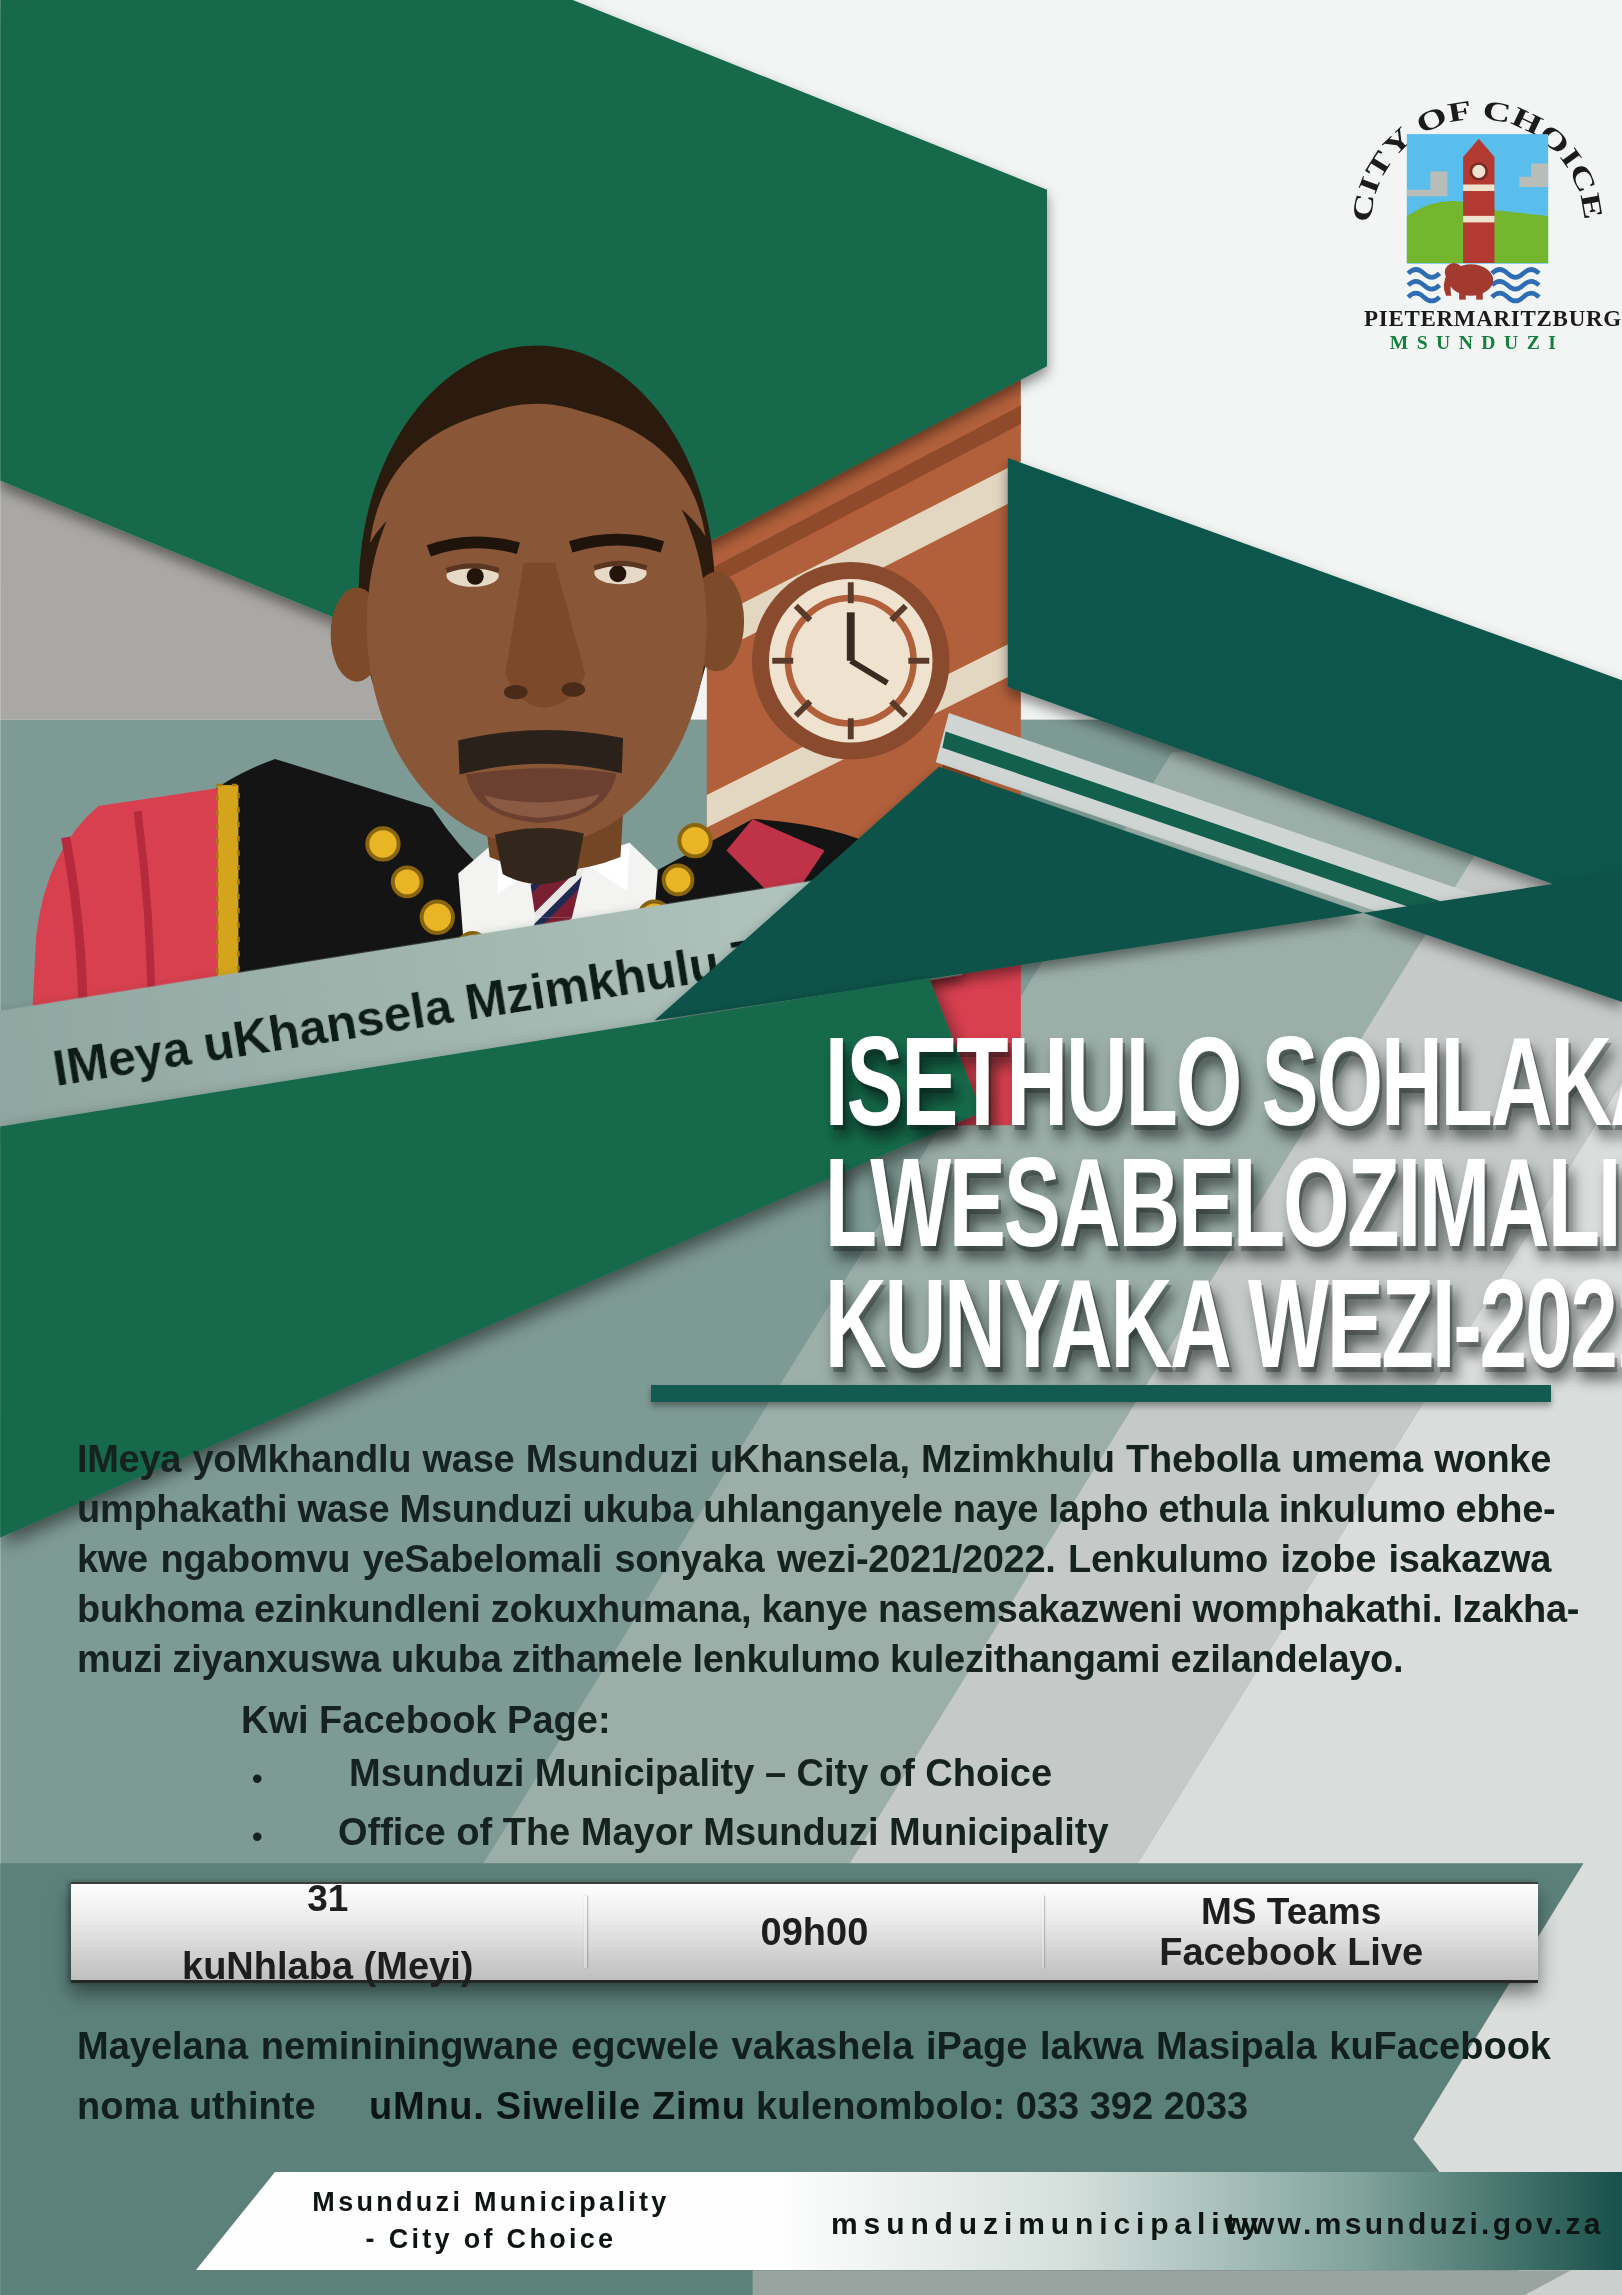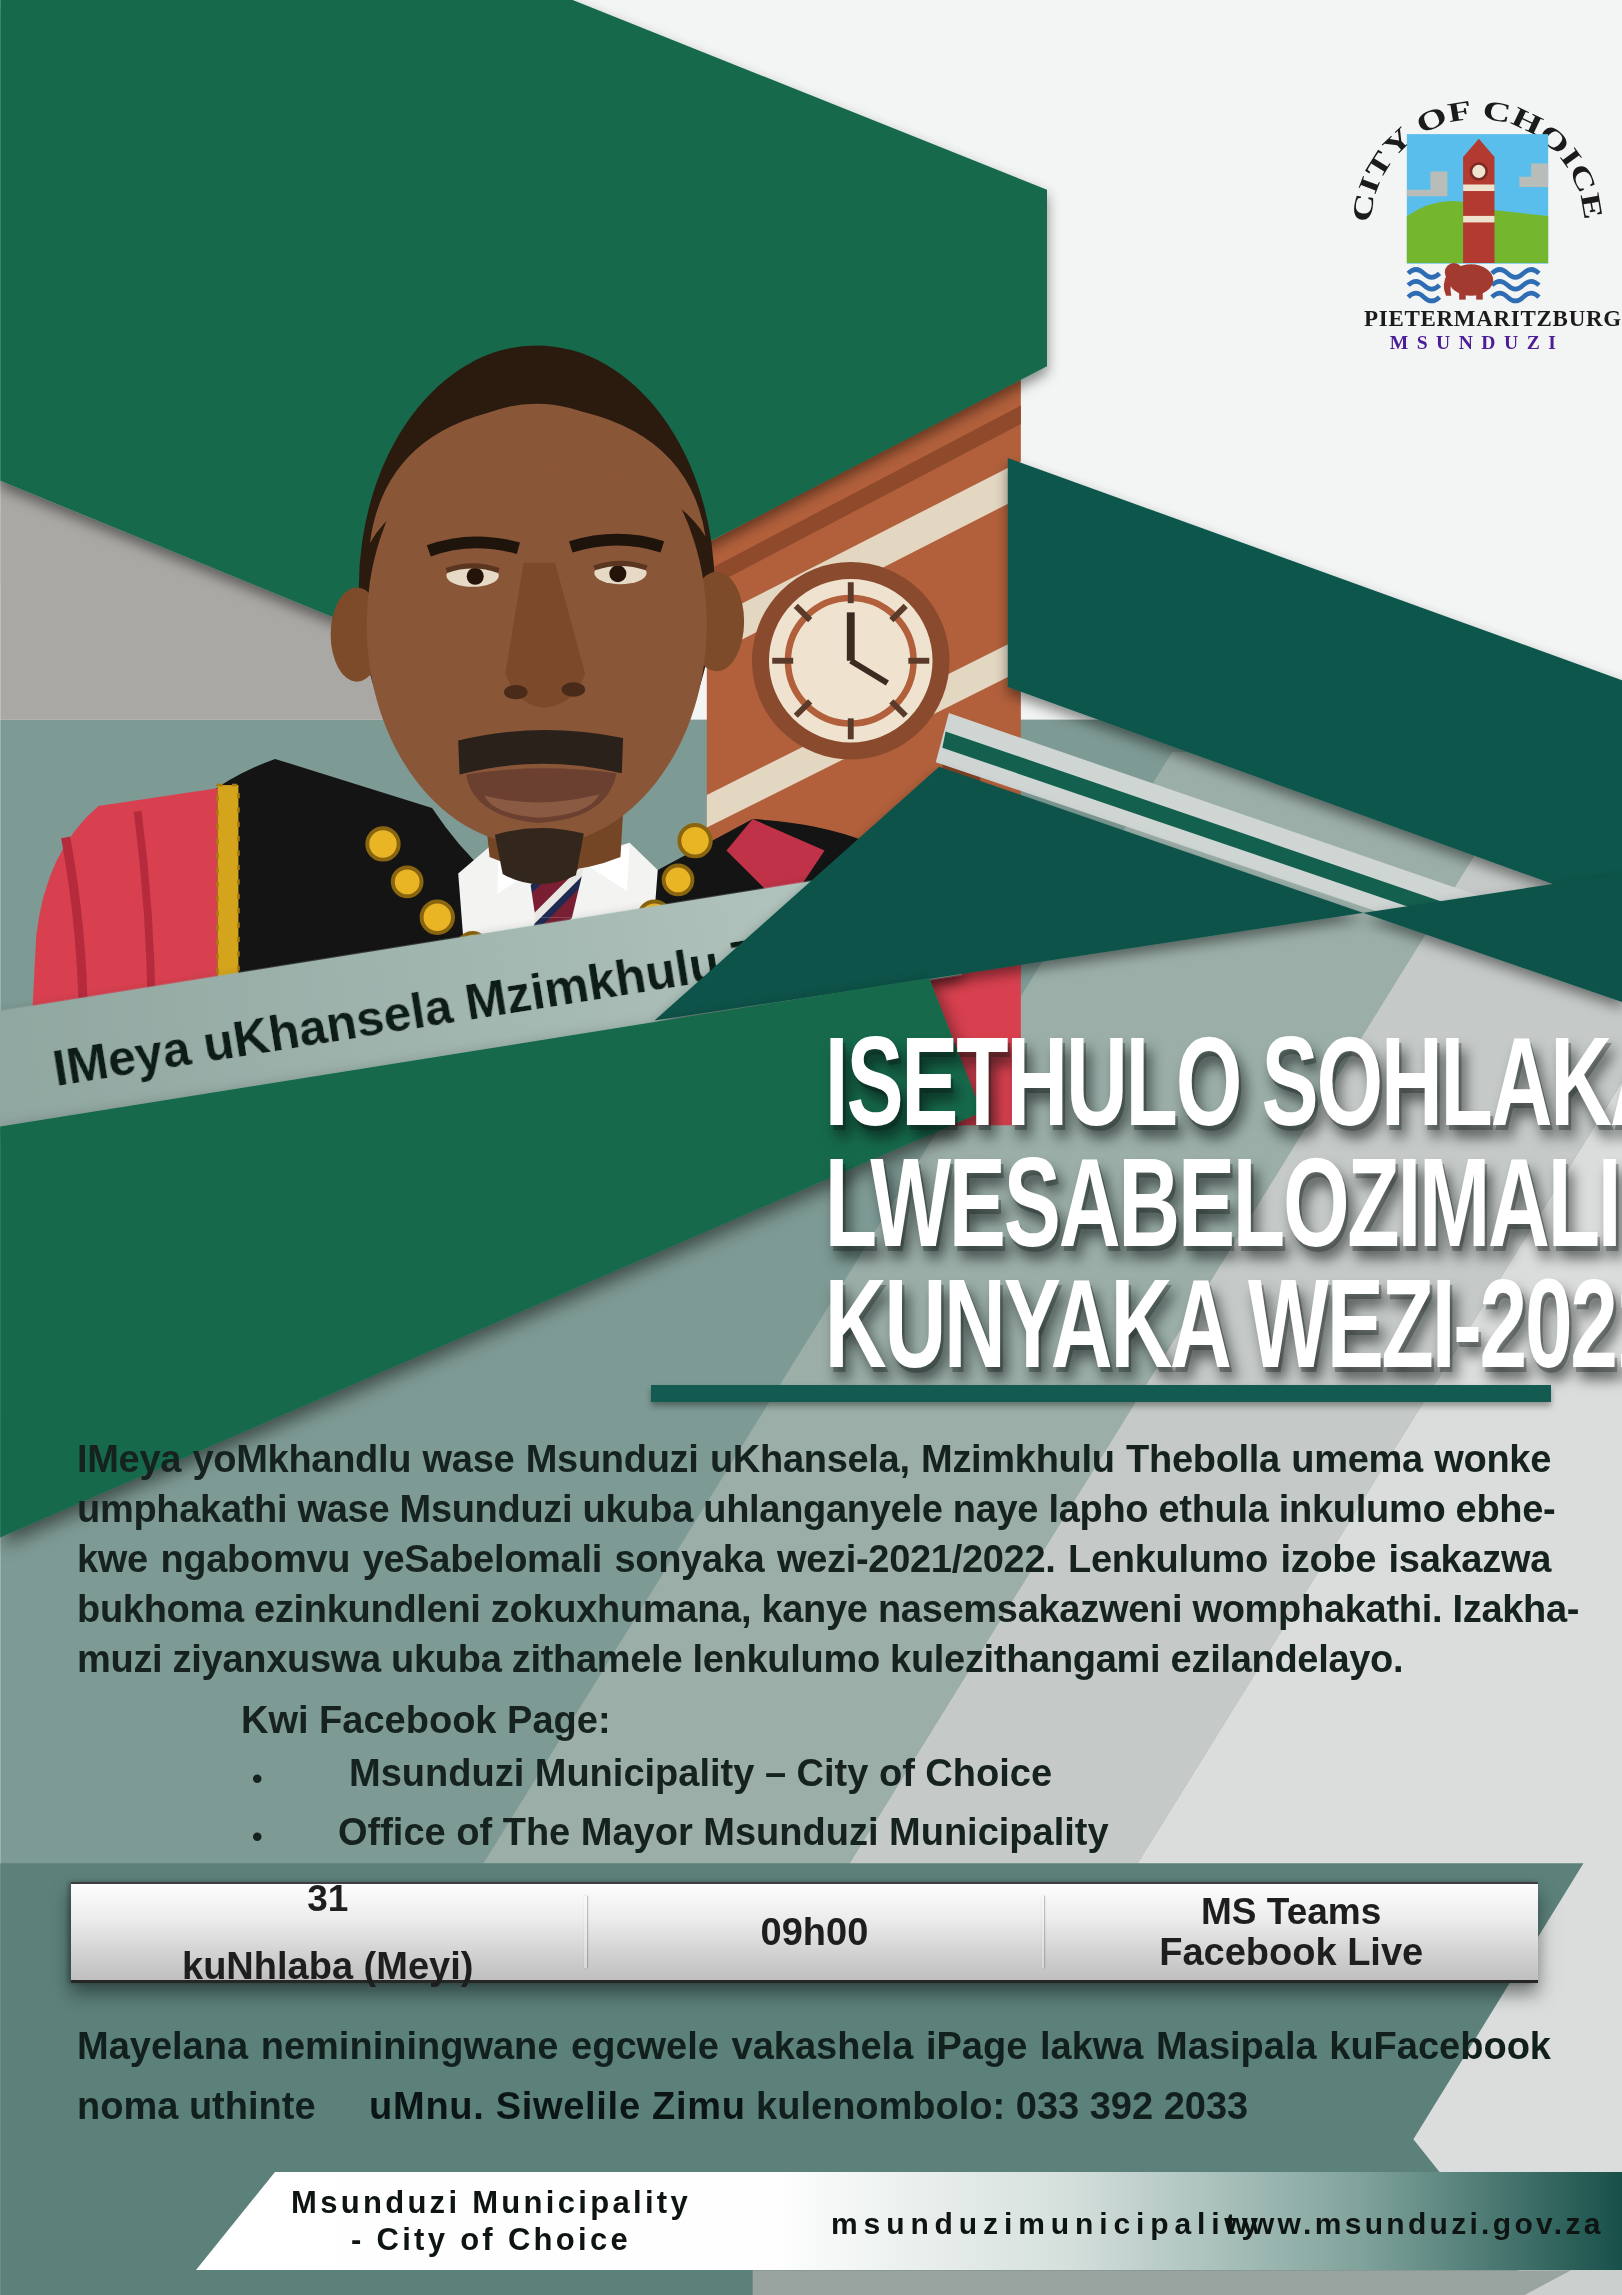--- a/index.html
+++ b/index.html
@@ -49,31 +49,31 @@
      color:#12201D;white-space:nowrap;}
   .contact2 .xb{font-weight:700;color:#0B1614;letter-spacing:0.7px;margin-left:43px;}
   .contact2 .xn{font-weight:700;}
 
   
   .footer-bar{position:absolute;left:0;top:2172px;width:1623px;height:98px;
      clip-path:polygon(275px 0,1623px 0,1623px 100%,196px 100%);
      background:linear-gradient(90deg,#FFFFFF 0%,#FDFEFD 48%,#D4DFDC 66%,#7FA29B 84%,#175049 100%);
      box-shadow:0 6.5px 11.8px rgba(0,0,0,.35);}
   .footer-org{position:absolute;left:275px;top:2184px;width:432px;text-align:center;
-     color:#0D1412;font-weight:700;font-size:31px;line-height:37px;letter-spacing:3.3px;}
+     color:#0D1412;font-weight:700;font-size:27px;line-height:37px;letter-spacing:3.3px;}
   .footer-social{position:absolute;left:831px;top:2207px;width:380px;text-align:center;
      color:#0D1412;font-weight:700;font-size:30px;letter-spacing:5.9px;}
   .footer-web{position:absolute;left:1211px;top:2207px;width:406px;text-align:center;
      color:#0D1412;font-weight:700;font-size:30px;letter-spacing:3.3px;}
 
   
   .logo-city{position:absolute;left:1364px;top:306px;width:226px;text-align:left;
      font-family:"Liberation Serif",serif;font-weight:700;font-size:23px;color:#1B1B1B;letter-spacing:0.7px;}
   .logo-muni{position:absolute;left:1364px;top:332px;width:226px;text-align:center;
-     font-family:"Liberation Serif",serif;font-weight:700;font-size:19.6px;color:#4c1d95;letter-spacing:8.5px;}
+     font-family:"Liberation Serif",serif;font-weight:700;font-size:19.6px;color:#15803d;letter-spacing:8.5px;}
 </style>
 </head>
 <body>
 
 <div class="page">
 
   <svg class="bg" viewBox="0 0 2480 3508">
     <defs>
       <filter id="sh1" x="-20%" y="-20%" width="140%" height="140%">
         <feDropShadow dx="0" dy="10" stdDeviation="10" flood-color="#000" flood-opacity="0.45"></feDropShadow>

